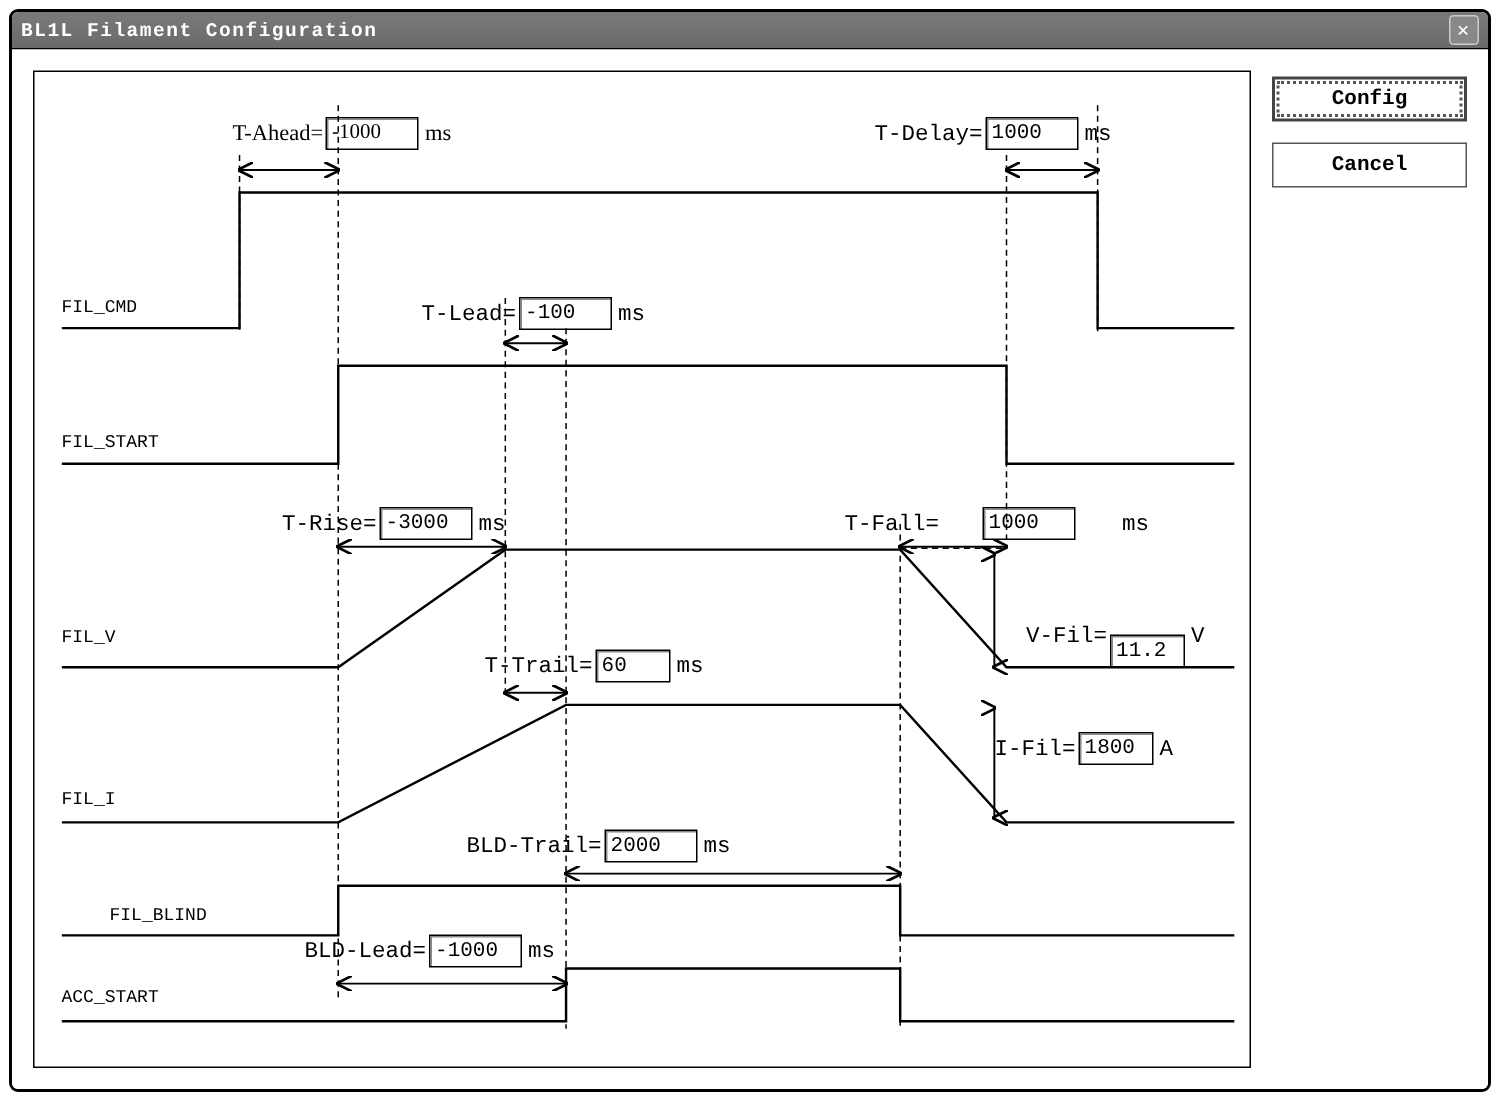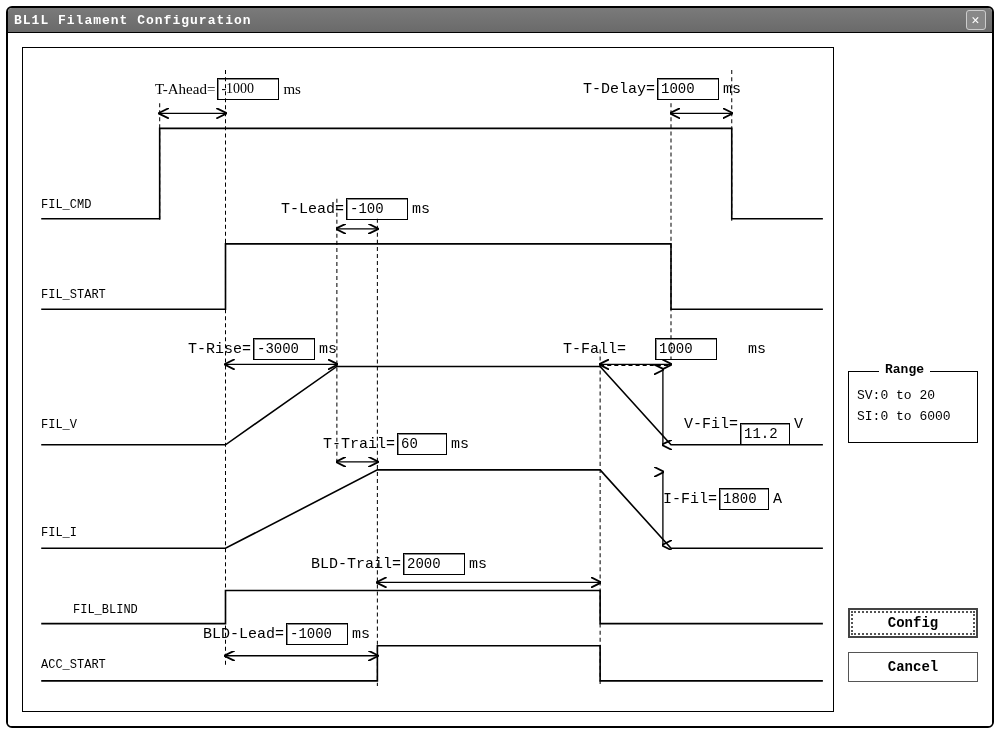--- a/index.html
+++ b/index.html
@@ -268,25 +268,20 @@
 
           <path d="M18,573 L200,573 L200,540 L570,540 L570,573 L790,573"></path>
 
           <path d="M18,630 L350,630 L350,595 L570,595 L570,630 L790,630"></path>
         </g>
       </svg>
 
     </div>
 
     <div class="side">
-      <div class="range-box">
-        <span class="legend">Range</span>
-        <div>SV:0 to 20</div>
-        <div>SI:0 to 6000</div>
-      </div>
       <div class="btns">
         <button class="action primary">Config</button>
         <button class="action">Cancel</button>
       </div>
     </div>
 
   </div>
 </div>
 
 </body></html>

